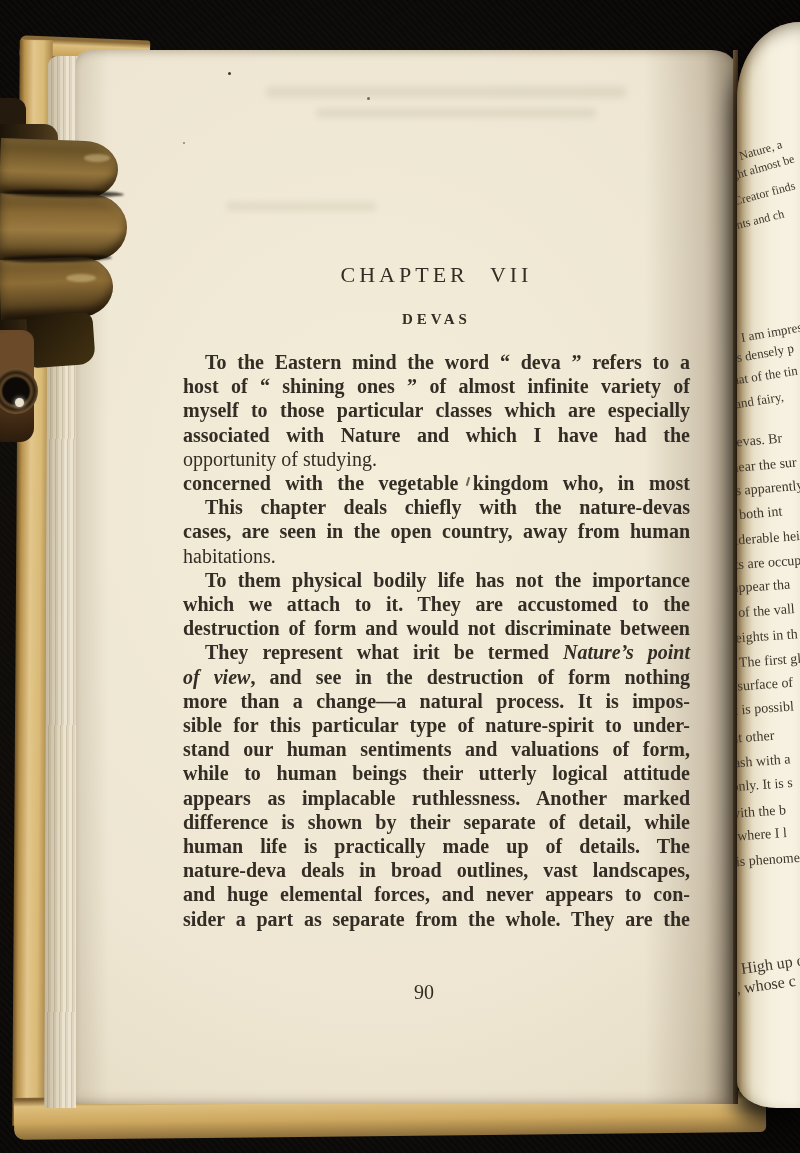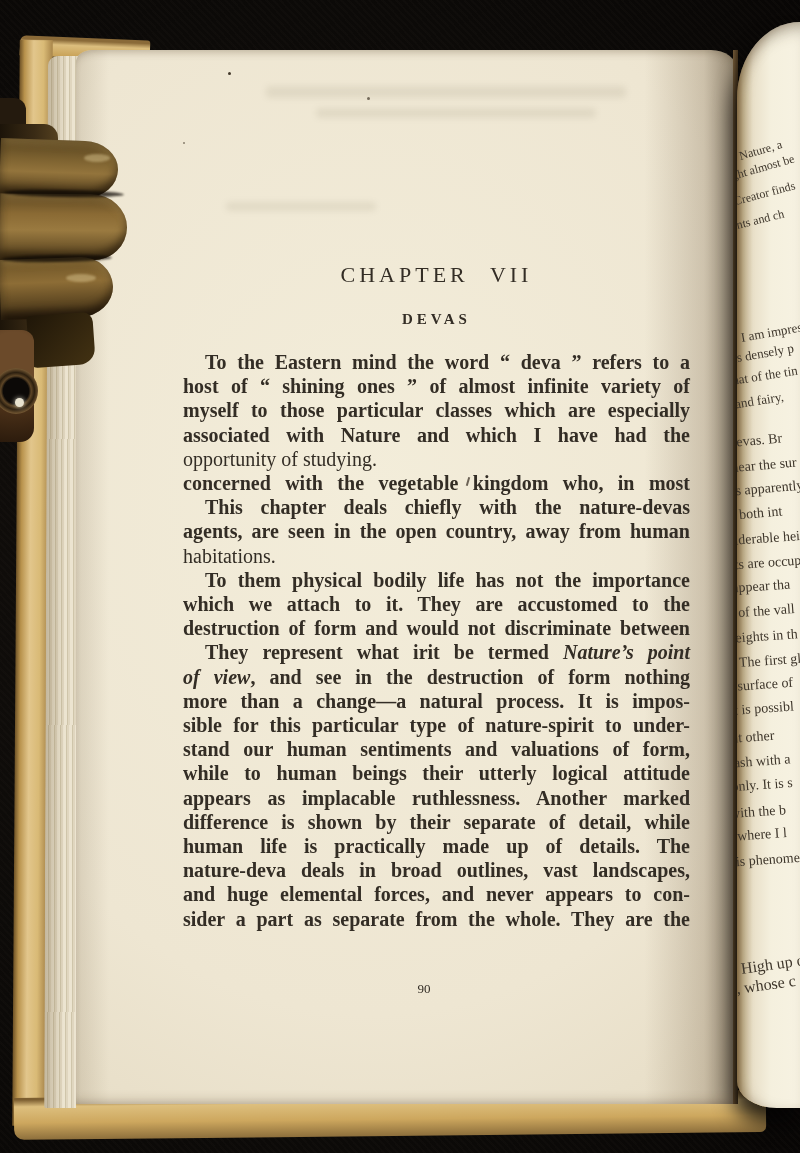--- a/index.html
+++ b/index.html
@@ -75,21 +75,21 @@
   .text-layer{left:0;top:0;width:800px;height:1153px;color:#332d25;pointer-events:none;}
   .chapter-head{position:absolute;left:183px;top:262px;width:507px;text-align:center;
     font-size:22px;letter-spacing:4px;word-spacing:12px;}
   .chapter-sub{position:absolute;left:183px;top:311px;width:507px;text-align:center;
     font-size:15px;font-weight:bold;letter-spacing:4px;}
   .body-text{position:absolute;left:183px;top:350px;width:507px;font-size:20px;line-height:24.2px;}
   .bl{text-align:justify;}
   .bl.fill{text-align-last:justify;font-weight:bold;}
   .bl.ind{text-indent:22px;}
   .it{font-style:italic;}
-  .page-num{position:absolute;left:183px;top:981px;width:482px;text-align:center;font-size:13px;}
+  .page-num{position:absolute;left:183px;top:981px;width:482px;text-align:center;font-size:20px;}
   .stray{position:absolute;background:#4a4034;opacity:.8;}
 </style>
 </head>
 <body>
 
 <div id="scene">
 
   <div class="abs cover-top"></div>
   <div class="abs cover-left"></div>
   <div class="abs cover-bottom"></div>
@@ -158,21 +158,21 @@
     <div class="chapter-head">CHAPTER VII</div>
     <div class="chapter-sub">DEVAS</div>
     <div class="body-text">
         <div class="bl ind fill"><span>To the Eastern mind the word “ deva ” refers to a</span></div>
         <div class="bl fill"><span>host of “ shining ones ” of almost infinite variety of</span></div>
         <div class="bl fill"><span>myself to those particular classes which are especially</span></div>
         <div class="bl fill"><span>associated with Nature and which I have had the</span></div>
         <div class="bl"><span>opportunity of studying.</span></div>
         <div class="bl fill"><span>concerned with the vegetable kingdom who, in most</span></div>
         <div class="bl ind fill"><span>This chapter deals chiefly with the nature-devas</span></div>
-        <div class="bl fill"><span>agents, are seen in the open country, away from human</span></div>
+        <div class="bl fill"><span>cases, are seen in the open country, away from human</span></div>
         <div class="bl"><span>habitations.</span></div>
         <div class="bl ind fill"><span>To them physical bodily life has not the importance</span></div>
         <div class="bl fill"><span>which we attach to it. They are accustomed to the</span></div>
         <div class="bl fill"><span>destruction of form and would not discriminate between</span></div>
         <div class="bl ind fill"><span>They represent what irit be termed </span><span class="it">Nature’s point</span></div>
         <div class="bl fill"><span class="it">of view</span><span>, and see in the destruction of form nothing</span></div>
         <div class="bl fill"><span>more than a change—a natural process. It is impos-</span></div>
         <div class="bl fill"><span>sible for this particular type of nature-spirit to under-</span></div>
         <div class="bl fill"><span>stand our human sentiments and valuations of form,</span></div>
         <div class="bl fill"><span>while to human beings their utterly logical attitude</span></div>

